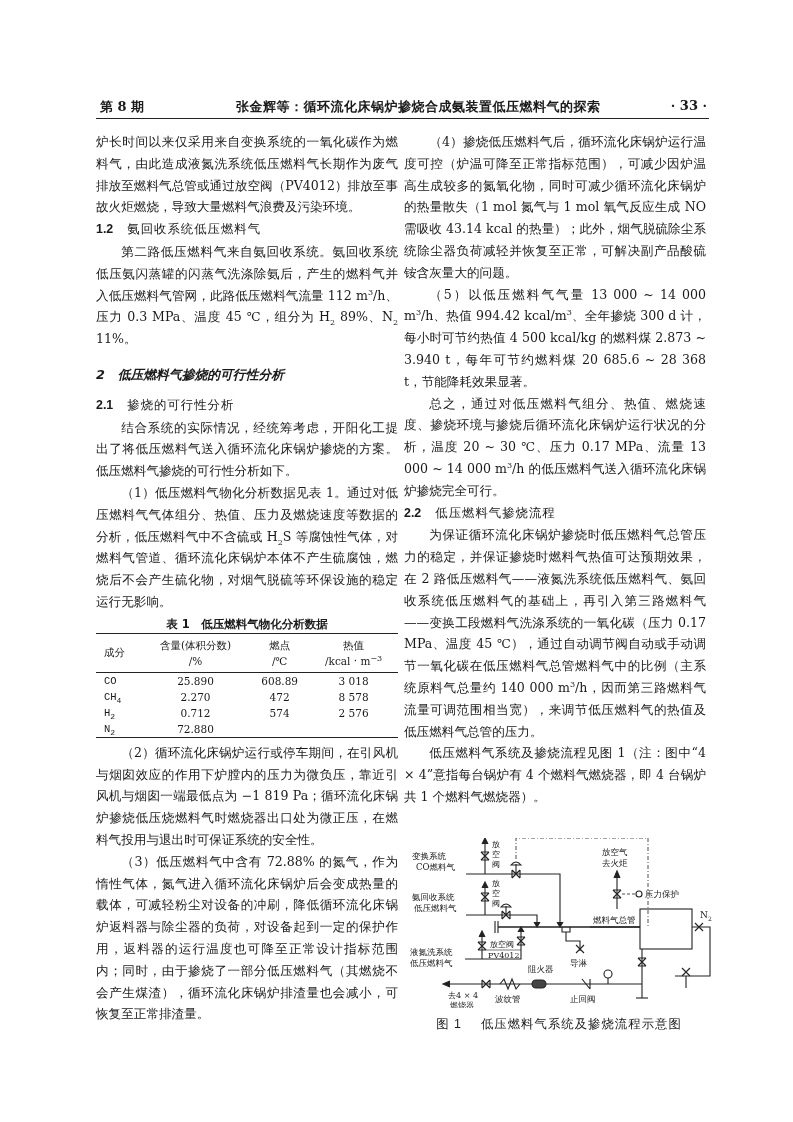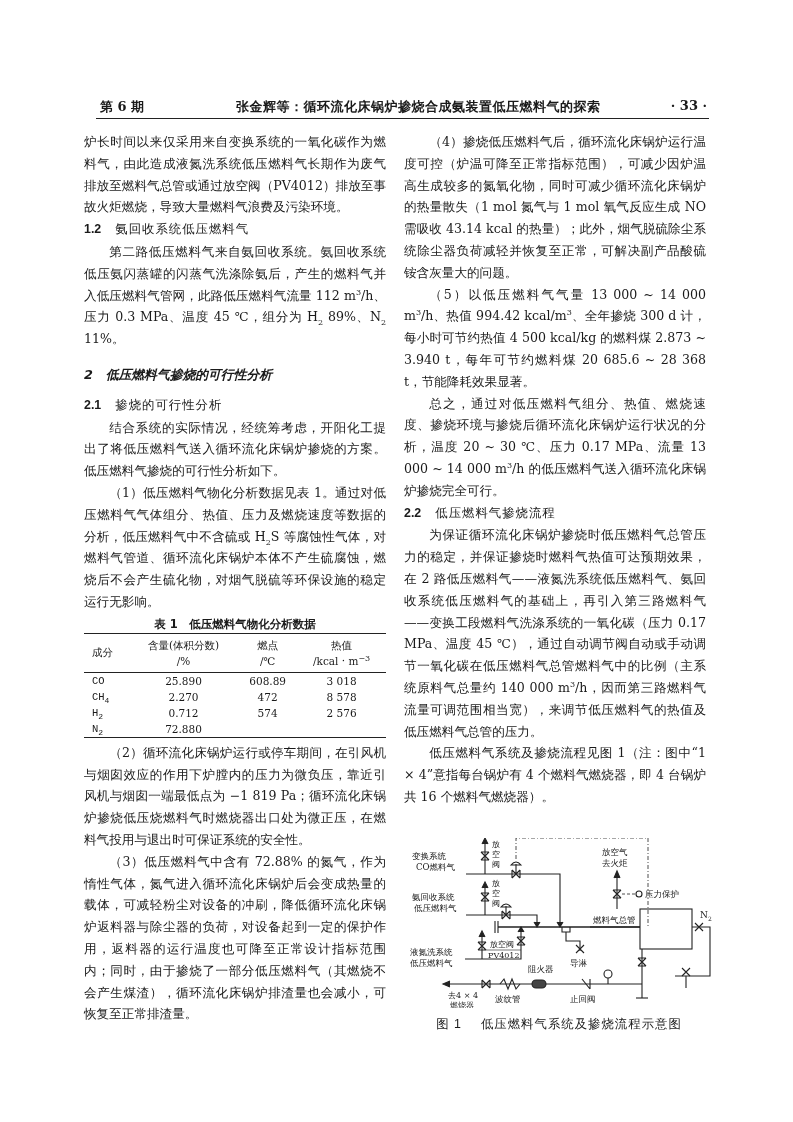--- a/index.html
+++ b/index.html
@@ -4,21 +4,21 @@
 <style>
   html, body { margin:0; padding:0; background:#fff; }
   body { width:793px; height:1122px; position:relative; overflow:hidden;
          font-family:"DejaVu Serif","Liberation Serif",serif; color:#1a1a1a; }
   .header { position:absolute; left:96px; top:96px; width:613px; height:22px;
             font-size:13px; border-bottom:1.3px solid #222; }
   .header .issue { position:absolute; left:4px; top:2px; font-weight:bold; }
   .header .title { position:absolute; left:140px; top:2px; font-weight:bold; letter-spacing:0.5px; }
   .header .page { position:absolute; right:2px; top:2px; font-weight:bold; }
   .col { position:absolute; top:131px; width:302px; font-size:12.6px; line-height:21.8px; }
-  .col.left { left:84px; }
+  .col.left { left:96px; }
   .col.right { left:404px; }
   p { margin:0; text-align:justify; }
   p.ind { text-indent:2em; }
   .h2 { font-weight:bold; font-family:"DejaVu Sans","Liberation Sans",sans-serif; font-size:12.8px; margin:6px 0 8px; }
   .h3 { font-size:12.4px; margin:0; }
   .h3 b { font-family:"Liberation Sans",sans-serif; margin-right:14px; }
   .h3 span.t { font-family:"DejaVu Serif",serif; font-style:normal; letter-spacing:1px; }
   sup, sub { font-size:8px; line-height:0; }
   .tcap { text-align:center; font-weight:bold; font-size:11.5px; margin-top:2px; line-height:18px;
           font-family:"DejaVu Sans","Liberation Sans",sans-serif; }
@@ -31,21 +31,21 @@
   .fig { position:absolute; left:410px; top:838px; width:305px; height:170px; }
   .figcap { position:absolute; left:408px; top:1016px; width:302px; text-align:center;
             font-size:12.4px; letter-spacing:1px; }
   .figcap b { font-family:"Liberation Sans",sans-serif; margin-right:19px; font-weight:normal; }
   svg text { font-family:"DejaVu Serif","Liberation Serif",serif; fill:#222; }
 </style>
 </head>
 <body>
 
 <div class="header">
-  <span class="issue">第 6 期</span>
+  <span class="issue">第 8 期</span>
   <span class="title">张金辉等：循环流化床锅炉掺烧合成氨装置低压燃料气的探索</span>
   <span class="page">· 33 ·</span>
 </div>
 
 <div class="col left">
   <p>炉长时间以来仅采用来自变换系统的一氧化碳作为燃料气，由此造成液氮洗系统低压燃料气长期作为废气排放至燃料气总管或通过放空阀（PV4012）排放至事故火炬燃烧，导致大量燃料气浪费及污染环境。</p>
   <p class="h3"><b>1.2</b><span class="t">氨回收系统低压燃料气</span></p>
   <p class="ind"><span>第二路低压燃料气来自氨回收系统。氨回收系统低压氨闪蒸罐的闪蒸气洗涤除氨后，产生的燃料气并入低压燃料气管网，此路低压燃料气流量 112 m</span><sup>3</sup><span>/h、压力 0.3 MPa、温度 45 ℃，组分为 H</span><sub>2</sub><span> 89%、N</span><sub>2</sub><span> 11%。</span></p>
   <p class="h2" style="margin-top:14px;font-style:italic;">2　低压燃料气掺烧的可行性分析</p>
   <p class="h3"><b>2.1</b><span class="t">掺烧的可行性分析</span></p>
@@ -93,21 +93,21 @@
   <p class="ind">（2）循环流化床锅炉运行或停车期间，在引风机与烟囱效应的作用下炉膛内的压力为微负压，靠近引风机与烟囱一端最低点为 −1 819 Pa；循环流化床锅炉掺烧低压烧燃料气时燃烧器出口处为微正压，在燃料气投用与退出时可保证系统的安全性。</p>
   <p class="ind">（3）低压燃料气中含有 72.88% 的氮气，作为惰性气体，氮气进入循环流化床锅炉后会变成热量的载体，可减轻粉尘对设备的冲刷，降低循环流化床锅炉返料器与除尘器的负荷，对设备起到一定的保护作用，返料器的运行温度也可降至正常设计指标范围内；同时，由于掺烧了一部分低压燃料气（其燃烧不会产生煤渣），循环流化床锅炉排渣量也会减小，可恢复至正常排渣量。</p>
 </div>
 
 <div class="col right">
   <p class="ind">（4）掺烧低压燃料气后，循环流化床锅炉运行温度可控（炉温可降至正常指标范围），可减少因炉温高生成较多的氮氧化物，同时可减少循环流化床锅炉的热量散失（1 mol 氮气与 1 mol 氧气反应生成 NO 需吸收 43.14 kcal 的热量）；此外，烟气脱硫除尘系统除尘器负荷减轻并恢复至正常，可解决副产品酸硫铵含灰量大的问题。</p>
   <p class="ind"><span>（5）以低压燃料气气量 13 000 ~ 14 000 m</span><sup>3</sup><span>/h、热值 994.42 kcal/m</span><sup>3</sup><span>、全年掺烧 300 d 计，每小时可节约热值 4 500 kcal/kg 的燃料煤 2.873 ~ 3.940 t，每年可节约燃料煤 20 685.6 ~ 28 368 t，节能降耗效果显著。</span></p>
   <p class="ind"><span>总之，通过对低压燃料气组分、热值、燃烧速度、掺烧环境与掺烧后循环流化床锅炉运行状况的分析，温度 20 ~ 30 ℃、压力 0.17 MPa、流量 13 000 ~ 14 000 m</span><sup>3</sup><span>/h 的低压燃料气送入循环流化床锅炉掺烧完全可行。</span></p>
   <p class="h3"><b>2.2</b><span class="t">低压燃料气掺烧流程</span></p>
   <p class="ind"><span>为保证循环流化床锅炉掺烧时低压燃料气总管压力的稳定，并保证掺烧时燃料气热值可达预期效果，在 2 路低压燃料气——液氮洗系统低压燃料气、氨回收系统低压燃料气的基础上，再引入第三路燃料气——变换工段燃料气洗涤系统的一氧化碳（压力 0.17 MPa、温度 45 ℃），通过自动调节阀自动或手动调节一氧化碳在低压燃料气总管燃料气中的比例（主系统原料气总量约 140 000 m</span><sup>3</sup><span>/h，因而第三路燃料气流量可调范围相当宽），来调节低压燃料气的热值及低压燃料气总管的压力。</span></p>
-  <p class="ind">低压燃料气系统及掺烧流程见图 1（注：图中“1 × 4”意指每台锅炉有 4 个燃料气燃烧器，即 4 台锅炉共 16 个燃料气燃烧器）。</p>
+  <p class="ind">低压燃料气系统及掺烧流程见图 1（注：图中“4 × 4”意指每台锅炉有 4 个燃料气燃烧器，即 4 台锅炉共 1 个燃料气燃烧器）。</p>
 </div>
 
 <div class="fig">
   <svg width="305" height="170" viewBox="0 0 305 170" stroke="#222" fill="none" stroke-width="1.1">
 
     <text x="2" y="21" font-size="8.5" stroke="none">变换系统</text>
     <text x="6" y="32" font-size="8.5" stroke="none">CO燃料气</text>
     <text x="2" y="62" font-size="8.5" stroke="none">氨回收系统</text>
     <text x="4" y="73" font-size="8.5" stroke="none">低压燃料气</text>
     <text x="0" y="117" font-size="8.5" stroke="none">液氮洗系统</text>

